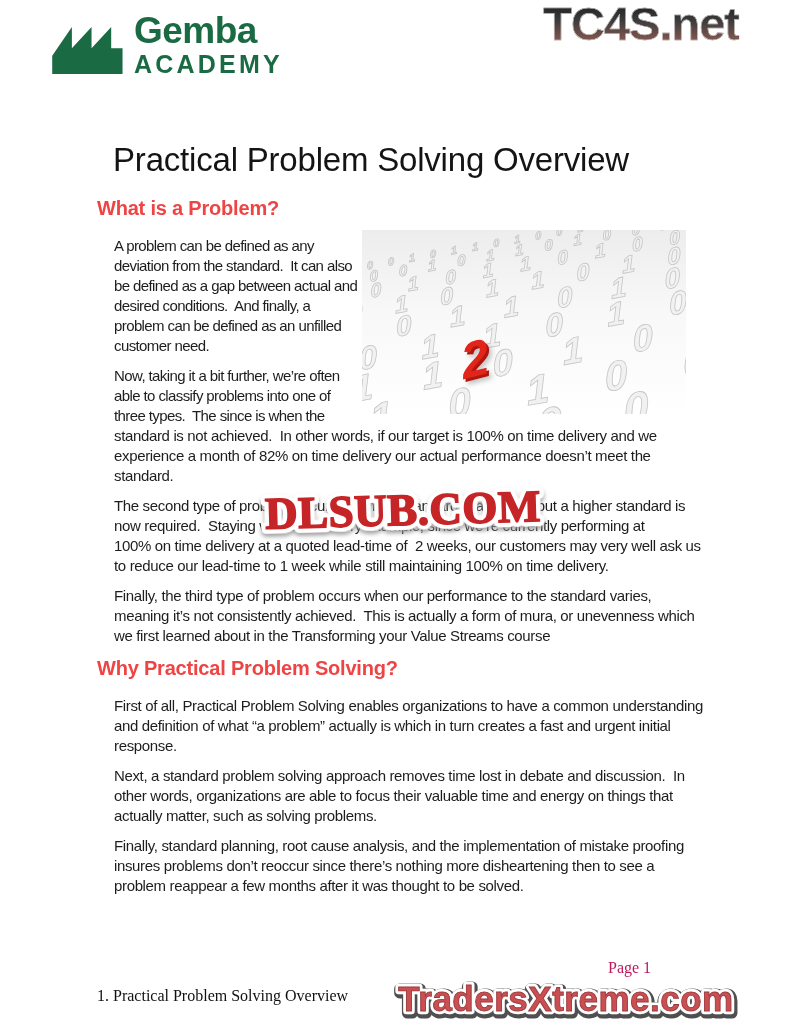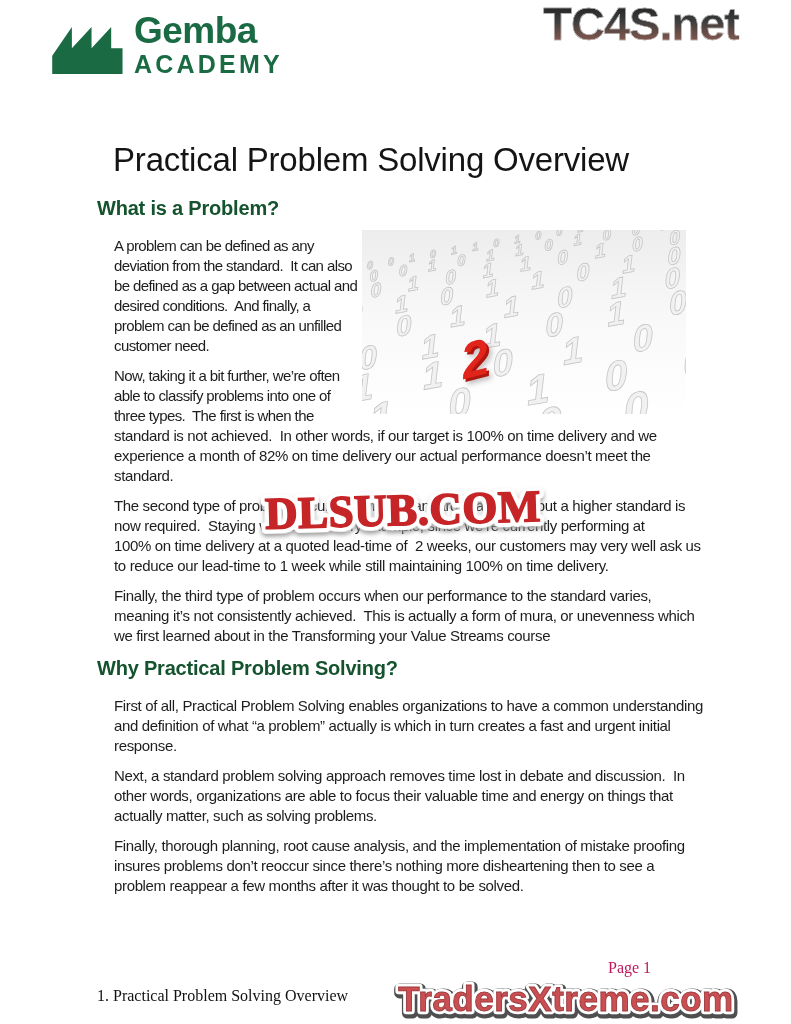--- a/index.html
+++ b/index.html
@@ -16,21 +16,21 @@
   .tc4s{position:absolute;top:-4px;right:3px;font-size:47px;font-weight:bold;letter-spacing:-1px;
         background:linear-gradient(180deg,#1f1f1f 12%,#3c3c3c 45%,#7d564e 78%,#9b7065 100%);
         -webkit-background-clip:text;background-clip:text;color:transparent;
         -webkit-text-stroke:0.5px #d9d9d9;}
 
   
   .doc-title{position:absolute;left:0;right:0;top:129px;margin:12px;text-align:center;
              font-size:33px;font-weight:400;color:#141414;letter-spacing:-0.2px;}
 
   .content{position:absolute;left:97px;top:196px;width:620px;z-index:2;}
-  .h2{font-size:20px;font-weight:bold;color:#14532d;letter-spacing:-0.2px;margin:0 0 16px 0;line-height:24px;}
+  .h2{font-size:20px;font-weight:bold;color:#ef4444;letter-spacing:-0.2px;margin:0 0 16px 0;line-height:24px;}
   .h2.second{margin-top:10px;}
 
   .para{white-space:pre;font-size:15px;line-height:20px;letter-spacing:-0.35px;
         color:#1d1d1d;margin:0 0 10px 17px;}
   .para.narrow{letter-spacing:-0.6px;margin-bottom:0;}
   .para.cont{margin-top:0;}
 
   
   .img-wrap{position:absolute;left:362px;top:230px;width:324px;height:184px;overflow:hidden;z-index:1;}
   .img-wrap svg{display:block;width:324px;height:184px;}
@@ -99,40 +99,40 @@
   <div class="content">
     <h2 class="h2">What is a Problem?</h2>
     <div class="para narrow" style="margin-bottom:10px">A problem can be defined as any
 deviation from the standard.  It can also
 be defined as a gap between actual and
 desired conditions.  And finally, a
 problem can be defined as an unfilled
 customer need.</div>
     <div class="para narrow">Now, taking it a bit further, we’re often
 able to classify problems into one of
-three types.  The first is when the</div>
+three types.  The since is when the</div>
     <div class="para cont">standard is not achieved.  In other words, if our target is 100% on time delivery and we
 experience a month of 82% on time delivery our actual performance doesn’t meet the
 standard.</div>
     <div class="para">The second type of problem occurs when the standard is achieved but a higher standard is
 now required.  Staying with our delivery example, since we’re currently performing at
 100% on time delivery at a quoted lead-time of  2 weeks, our customers may very well ask us
 to reduce our lead-time to 1 week while still maintaining 100% on time delivery.</div>
     <div class="para">Finally, the third type of problem occurs when our performance to the standard varies,
 meaning it’s not consistently achieved.  This is actually a form of mura, or unevenness which
 we first learned about in the Transforming your Value Streams course</div>
 
     <h2 class="h2 second">Why Practical Problem Solving?</h2>
     <div class="para">First of all, Practical Problem Solving enables organizations to have a common understanding
 and definition of what “a problem” actually is which in turn creates a fast and urgent initial
 response.</div>
     <div class="para">Next, a standard problem solving approach removes time lost in debate and discussion.  In
 other words, organizations are able to focus their valuable time and energy on things that
 actually matter, such as solving problems.</div>
-    <div class="para">Finally, thorough planning, root cause analysis, and the implementation of mistake proofing
+    <div class="para">Finally, standard planning, root cause analysis, and the implementation of mistake proofing
 insures problems don’t reoccur since there’s nothing more disheartening then to see a
 problem reappear a few months after it was thought to be solved.</div>
   </div>
 
   <svg class="dlsub" width="312" height="62" viewBox="0 0 312 62">
     <defs>
       <filter id="dlshadow" x="-20%" y="-20%" width="140%" height="160%">
         <feDropShadow dx="0" dy="3" stdDeviation="2.2" flood-color="#8f8f8f" flood-opacity="0.85"></feDropShadow>
       </filter>
     </defs>

